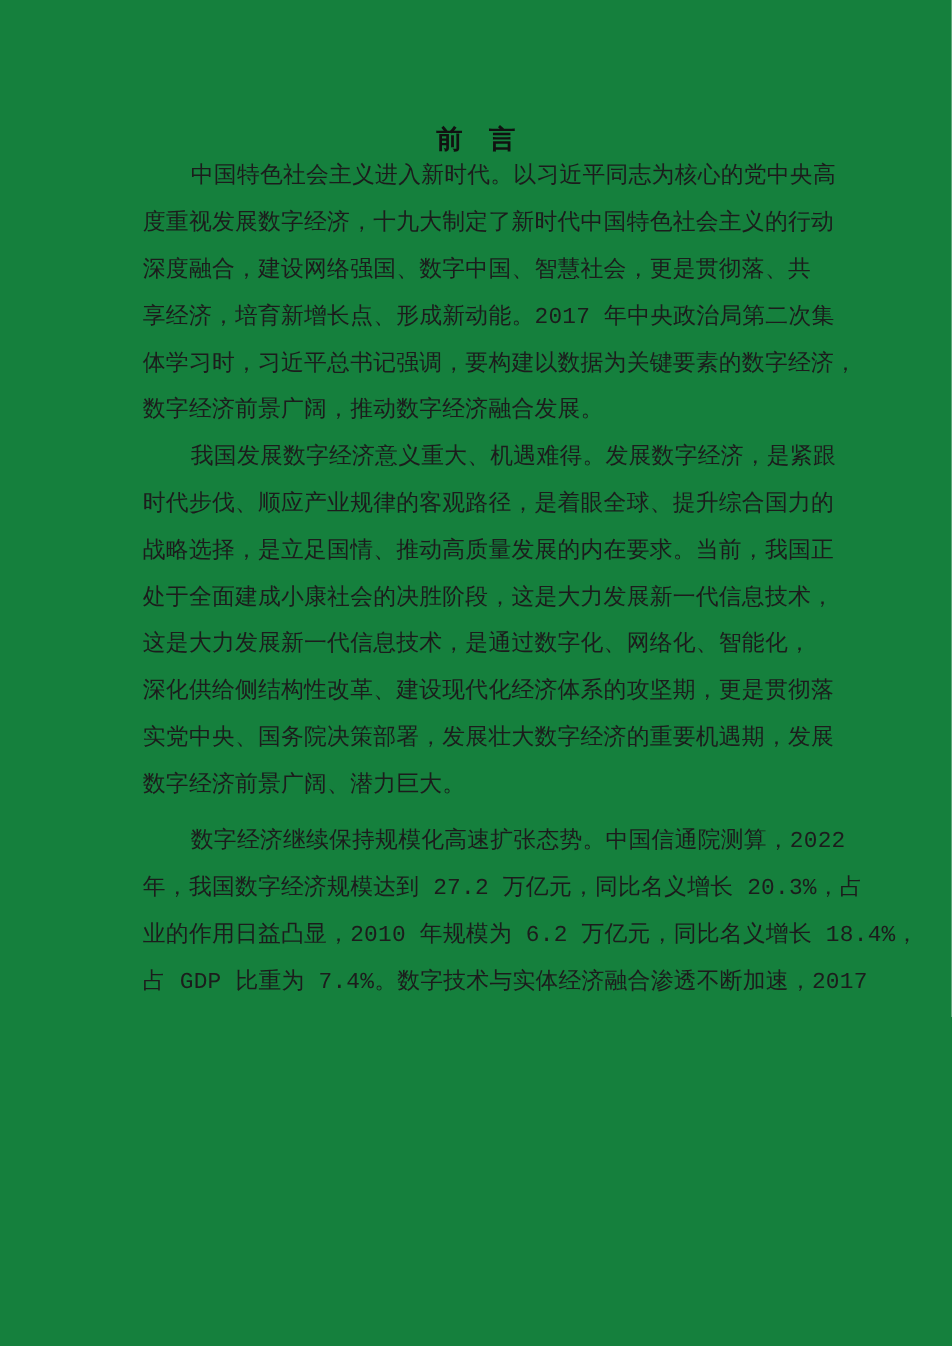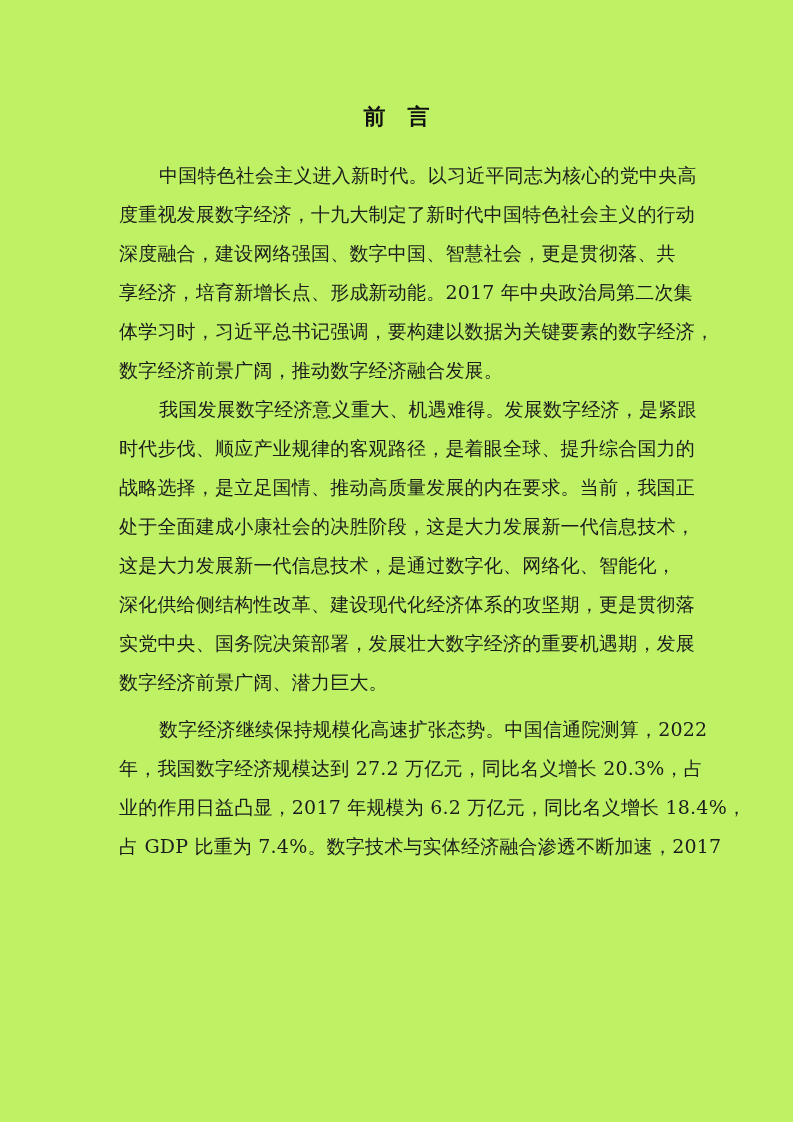--- a/index.html
+++ b/index.html
@@ -13,41 +13,42 @@
       position: relative;
       overflow: hidden;
       font-family: "DejaVu Serif", "Liberation Serif", serif;
       color: #1a1a1a;
     }
     .page {
       position: absolute;
       left: 0; top: 0;
       width: 793px;
       height: 1122px;
-      background: #bef264;
+      background: #15803d;
     }
     .title {
       position: absolute;
       left: 0;
       width: 793px;
       top: 102px;
       text-align: center;
       font-family: "DejaVu Sans", "Liberation Sans", sans-serif;
       font-weight: bold;
       font-size: 22px;
       line-height: 30px;
       letter-spacing: 0;
       color: #111111;
       white-space: pre;
     }
     .body {
       position: absolute;
       left: 119px;
-      top: 156px;
+      top: 128px;
       width: 556px;
+      font-family: Liberation Mono, monospace;
     }
     .para {
       margin: 0;
     }
     .para.gap {
       margin-top: 8px;
     }
     .line {
       display: block;
       height: 39px;
@@ -87,17 +88,17 @@
         <span class="line">战略选择，是立足国情、推动高质量发展的内在要求。当前，我国正</span>
         <span class="line">处于全面建成小康社会的决胜阶段，这是大力发展新一代信息技术，</span>
         <span class="line">这是大力发展新一代信息技术，是通过数字化、网络化、智能化，</span>
         <span class="line">深化供给侧结构性改革、建设现代化经济体系的攻坚期，更是贯彻落</span>
         <span class="line">实党中央、国务院决策部署，发展壮大数字经济的重要机遇期，发展</span>
         <span class="line last">数字经济前景广阔、潜力巨大。</span>
       </div>
     <div class="para gap">
         <span class="line first">数字经济继续保持规模化高速扩张态势。中国信通院测算，2022</span>
         <span class="line">年，我国数字经济规模达到 27.2 万亿元，同比名义增长 20.3%，占</span>
-        <span class="line">业的作用日益凸显，2017 年规模为 6.2 万亿元，同比名义增长 18.4%，</span>
+        <span class="line">业的作用日益凸显，2010 年规模为 6.2 万亿元，同比名义增长 18.4%，</span>
         <span class="line">占 GDP 比重为 7.4%。数字技术与实体经济融合渗透不断加速，2017</span>
       </div>
   </div>
 </div>
 
 </body></html>

